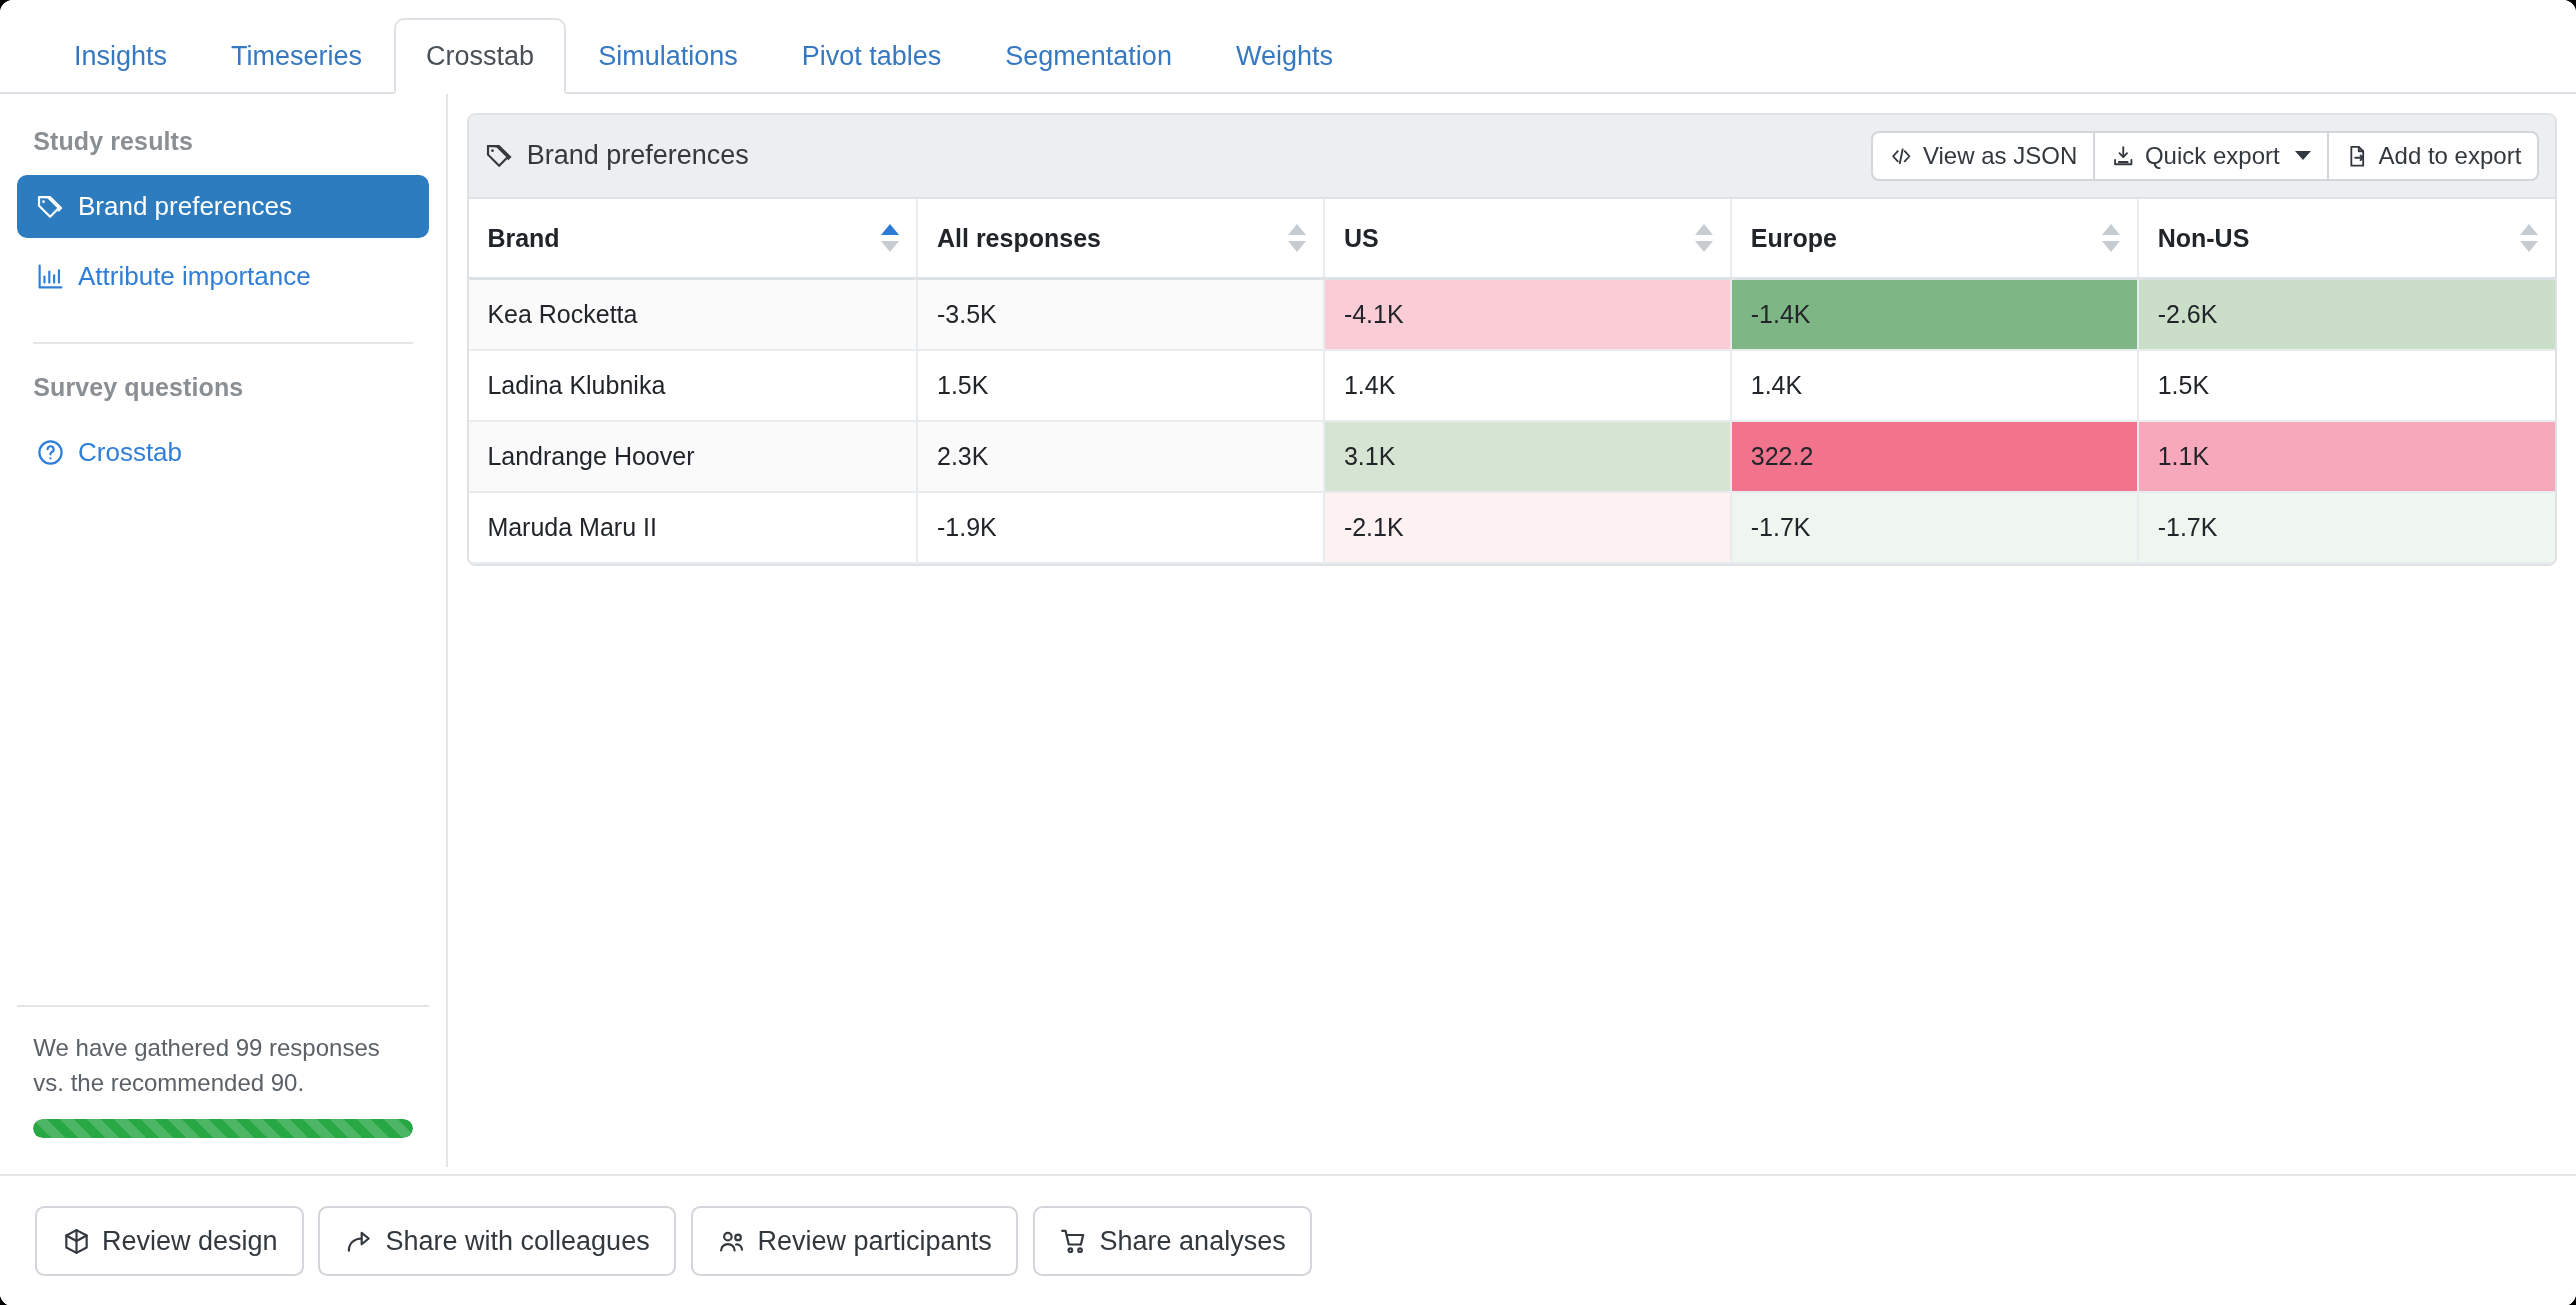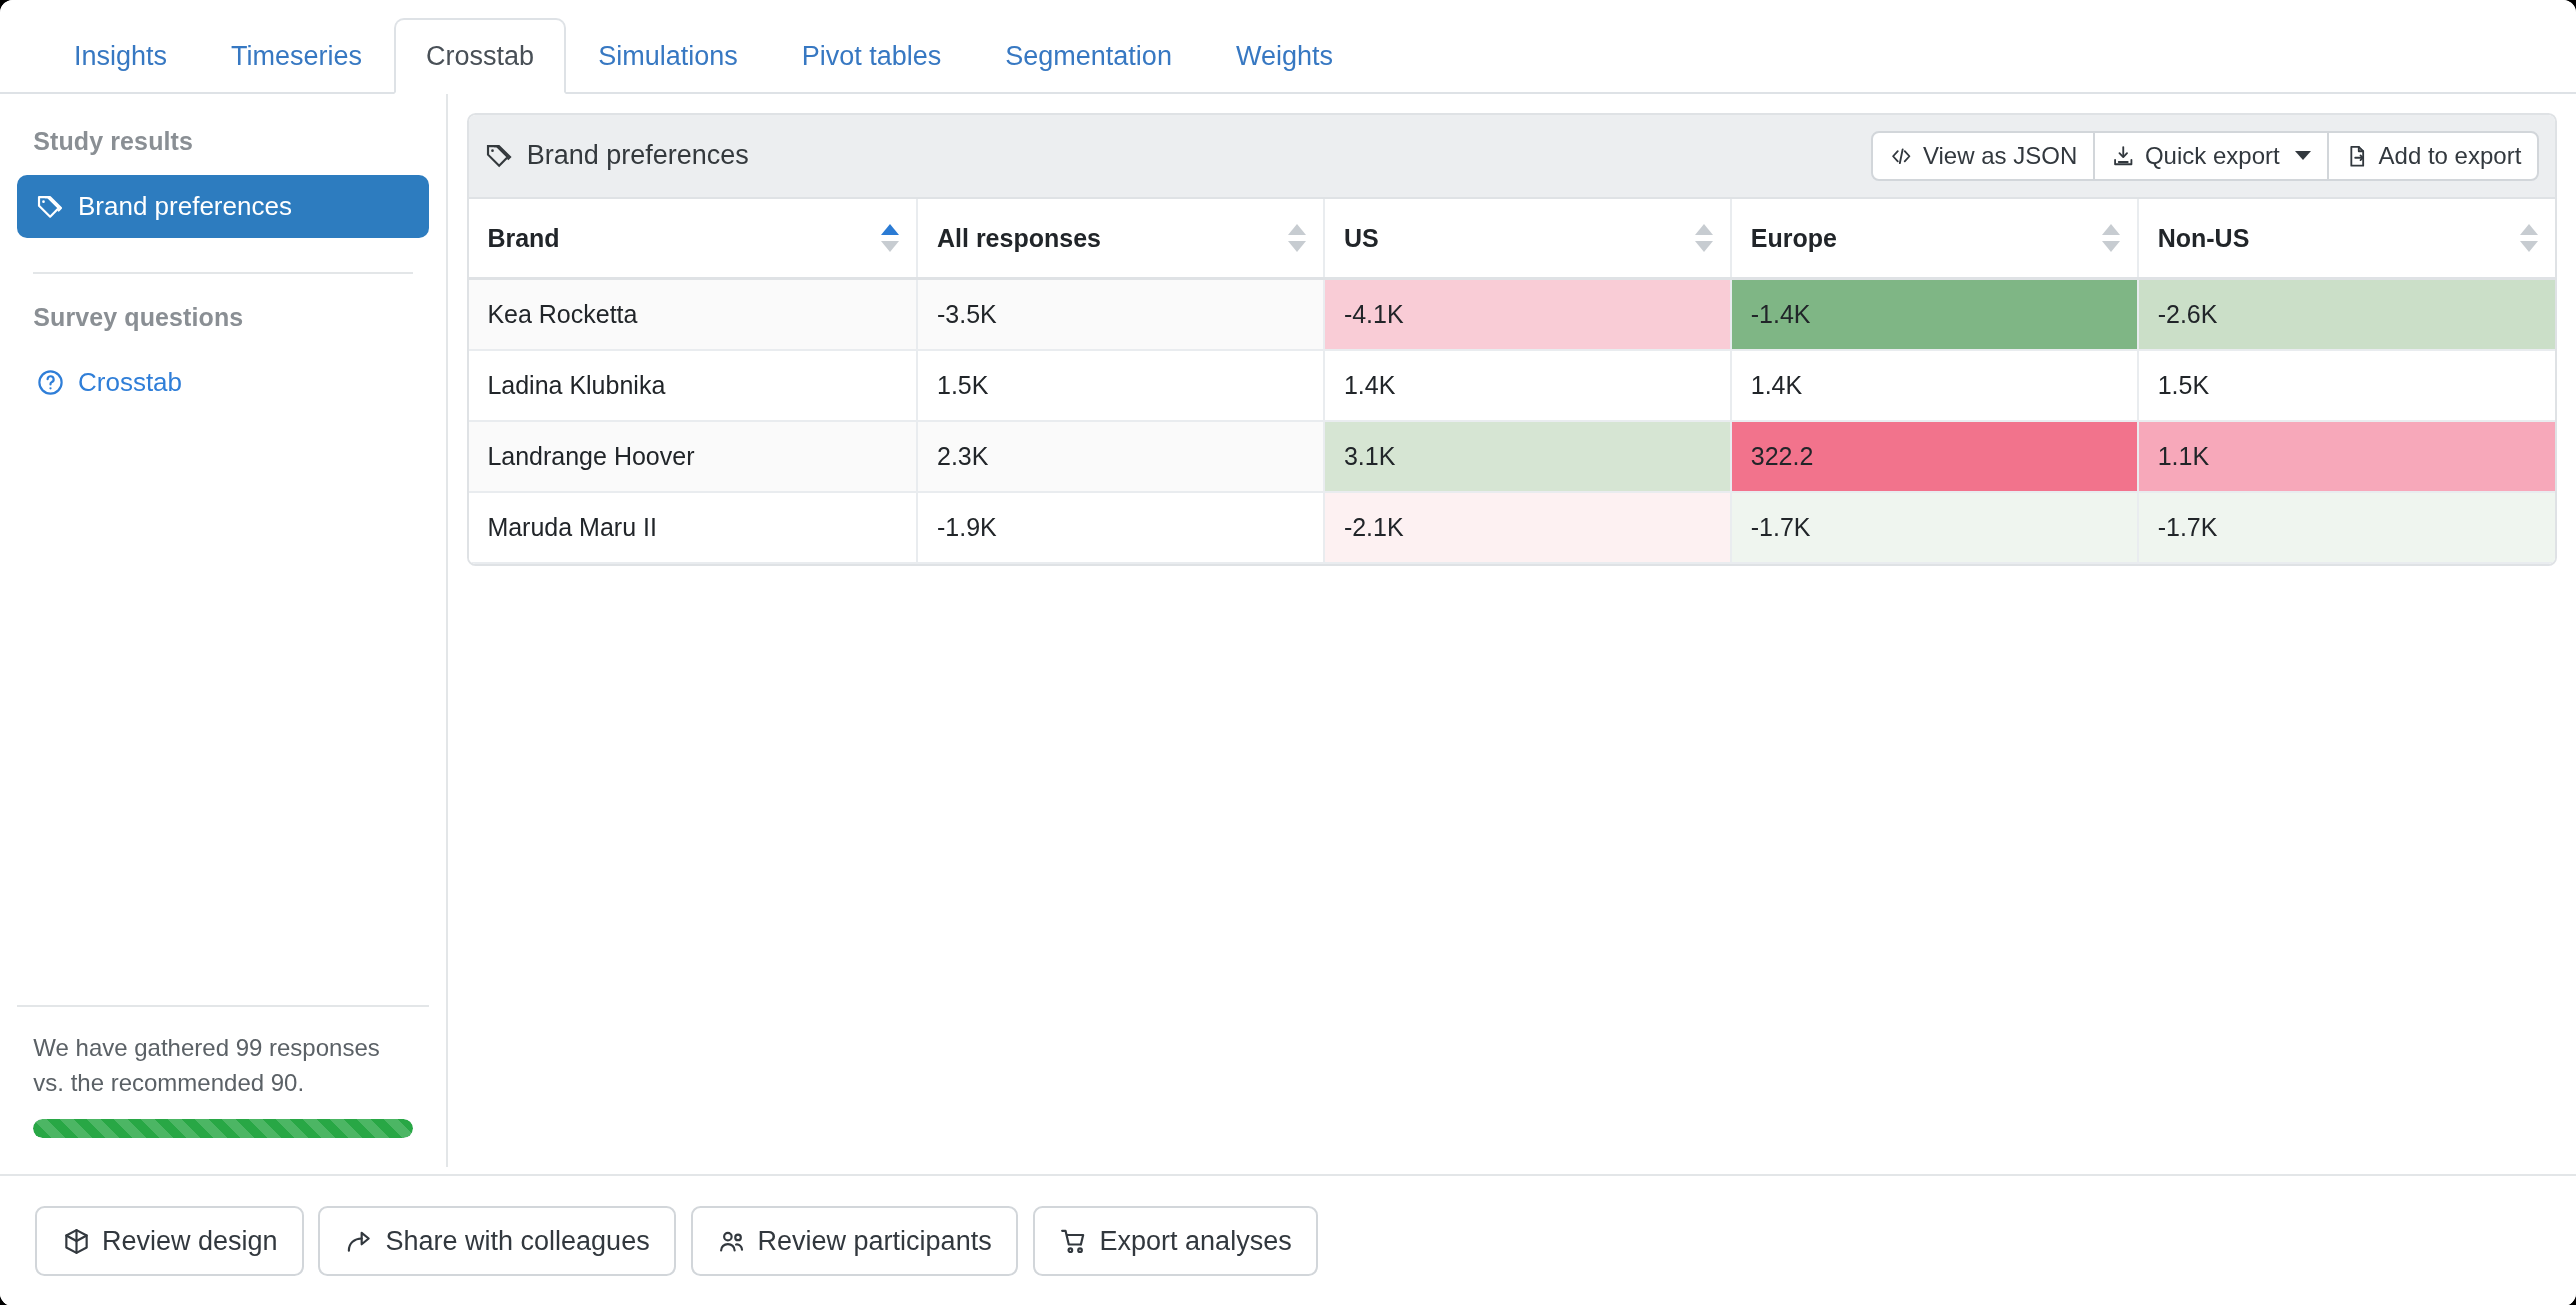--- a/index.html
+++ b/index.html
@@ -276,20 +276,32 @@
       <div id="study-items">
           <div class="side-item active">
             <span class="ico">
               <svg width="29" height="29" viewBox="0 0 24 24" fill="none" stroke="#ffffff" stroke-width="1.8" stroke-linecap="round" stroke-linejoin="round">
                 <path d="M2.5 4.2h7.1l9.2 9.1-7.1 7.1-9.2-9.1z"></path>
                 <path d="M7.5 4.2h4l9.2 9.1-2 2"></path>
                 <circle cx="6.2" cy="8" r="1.1" fill="#ffffff" stroke="none"></circle>
               </svg>
             </span>
             <span>Brand preferences</span>
+          </div>
+          <div class="side-item">
+            <span class="ico">
+              <svg width="29" height="29" viewBox="0 0 24 24" fill="none" stroke="#2f7ed8" stroke-width="1.8" stroke-linecap="round" stroke-linejoin="round">
+                <path d="M3 3v18h18"></path>
+                <path d="M7 17v-5"></path>
+                <path d="M11 17v-9"></path>
+                <path d="M15 17v-6"></path>
+                <path d="M19 17v-10"></path>
+              </svg>
+            </span>
+            <span>Attribute importance</span>
           </div>
         </div>
       <div class="side-sep"></div>
       <div class="side-title" style="padding-top:29px">Survey questions</div>
       <div id="survey-items">
           <div class="side-item">
             <span class="ico">
               <svg width="29" height="29" viewBox="0 0 24 24" fill="none" stroke="#2f7ed8" stroke-width="1.8" stroke-linecap="round" stroke-linejoin="round">
                 <circle cx="12" cy="12" r="9.2"></circle>
                 <path d="M9.6 9.3a2.5 2.5 0 1 1 3.3 2.4c-.6.25-.9.8-.9 1.5v.4"></path>
@@ -451,17 +463,17 @@
       </button>
       <button class="fbtn">
         <span>
           <svg width="29" height="29" viewBox="0 0 24 24" fill="none" stroke="#32383e" stroke-width="1.8" stroke-linecap="round" stroke-linejoin="round">
             <path d="M2.6 3.2h2.8l2.7 11.3h9.3"></path>
             <path d="M7 6.6h13l-1.9 7.9"></path>
             <circle cx="9.4" cy="19.2" r="1.5"></circle>
             <circle cx="17.4" cy="19.2" r="1.5"></circle>
           </svg>
         </span>
-        <span>Export analyses</span>
+        <span>Share analyses</span>
       </button>
     </div>
 </div>
 
 
 </body></html>

